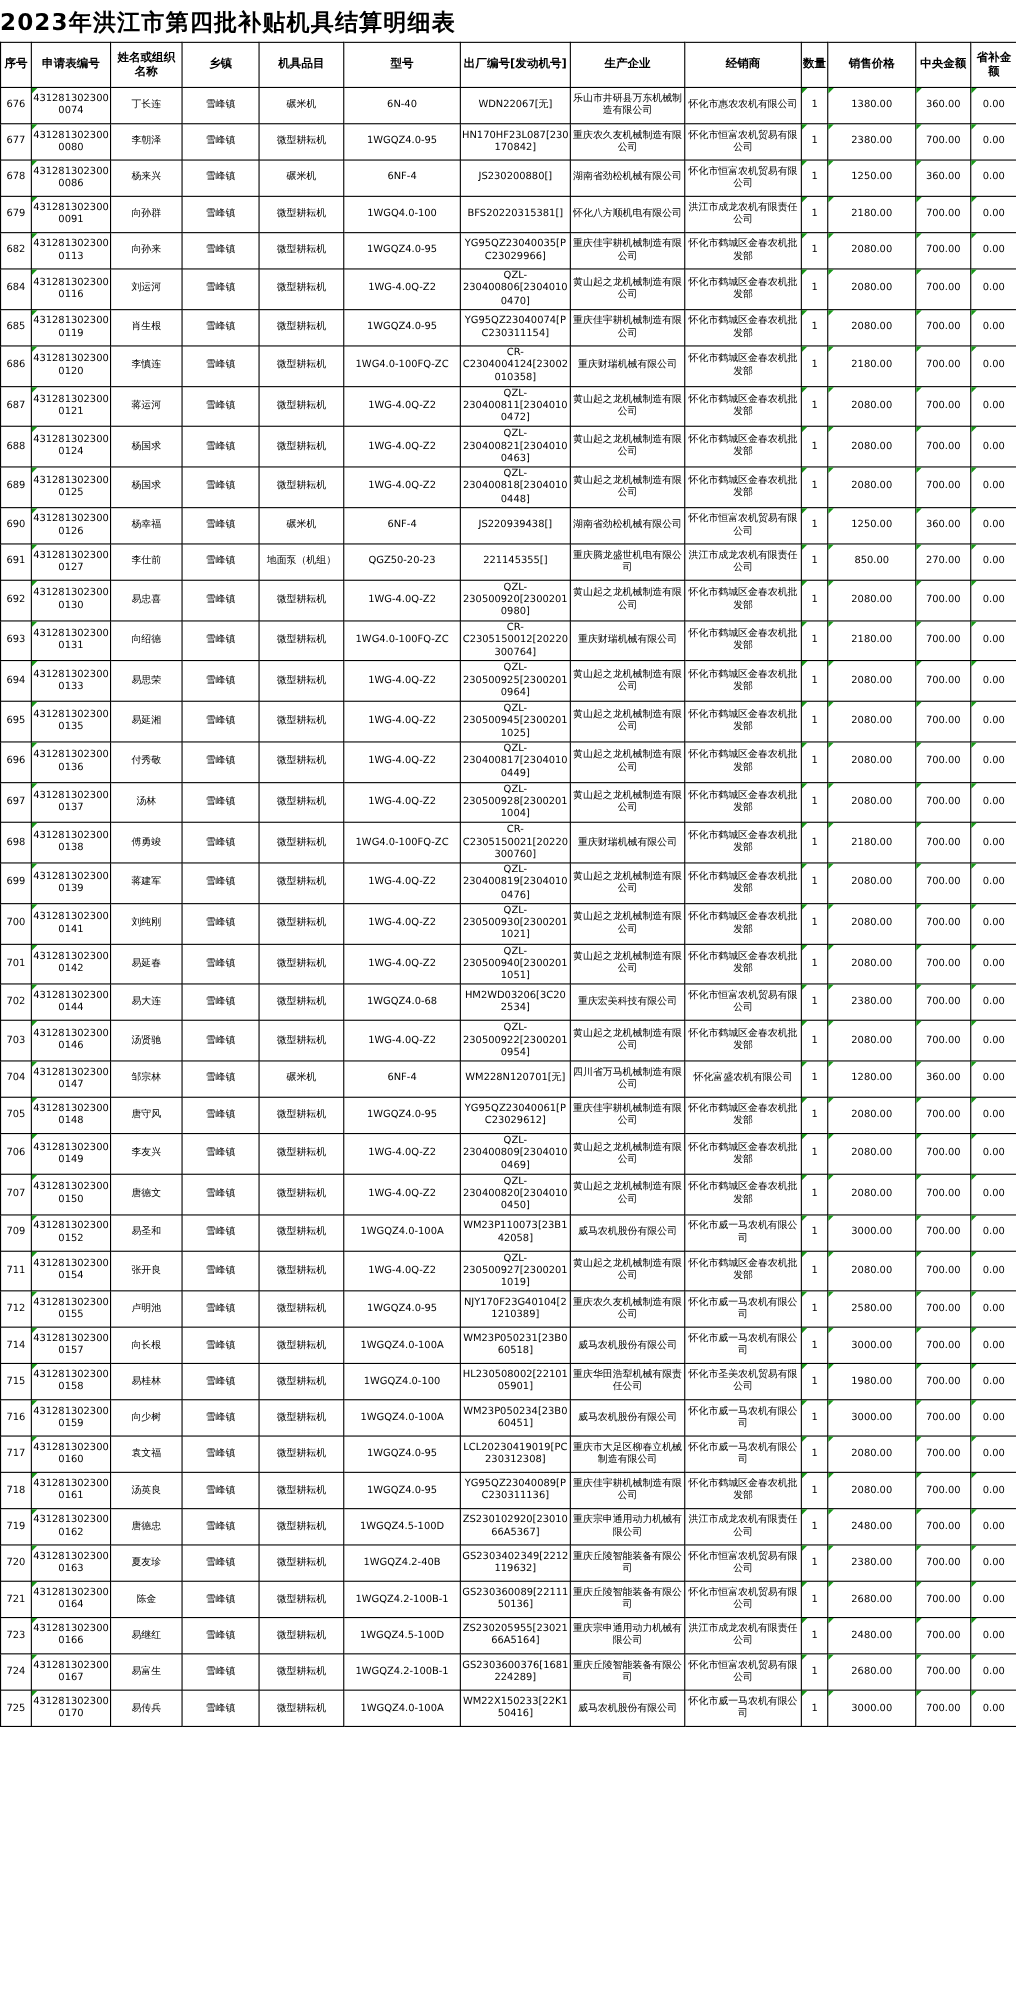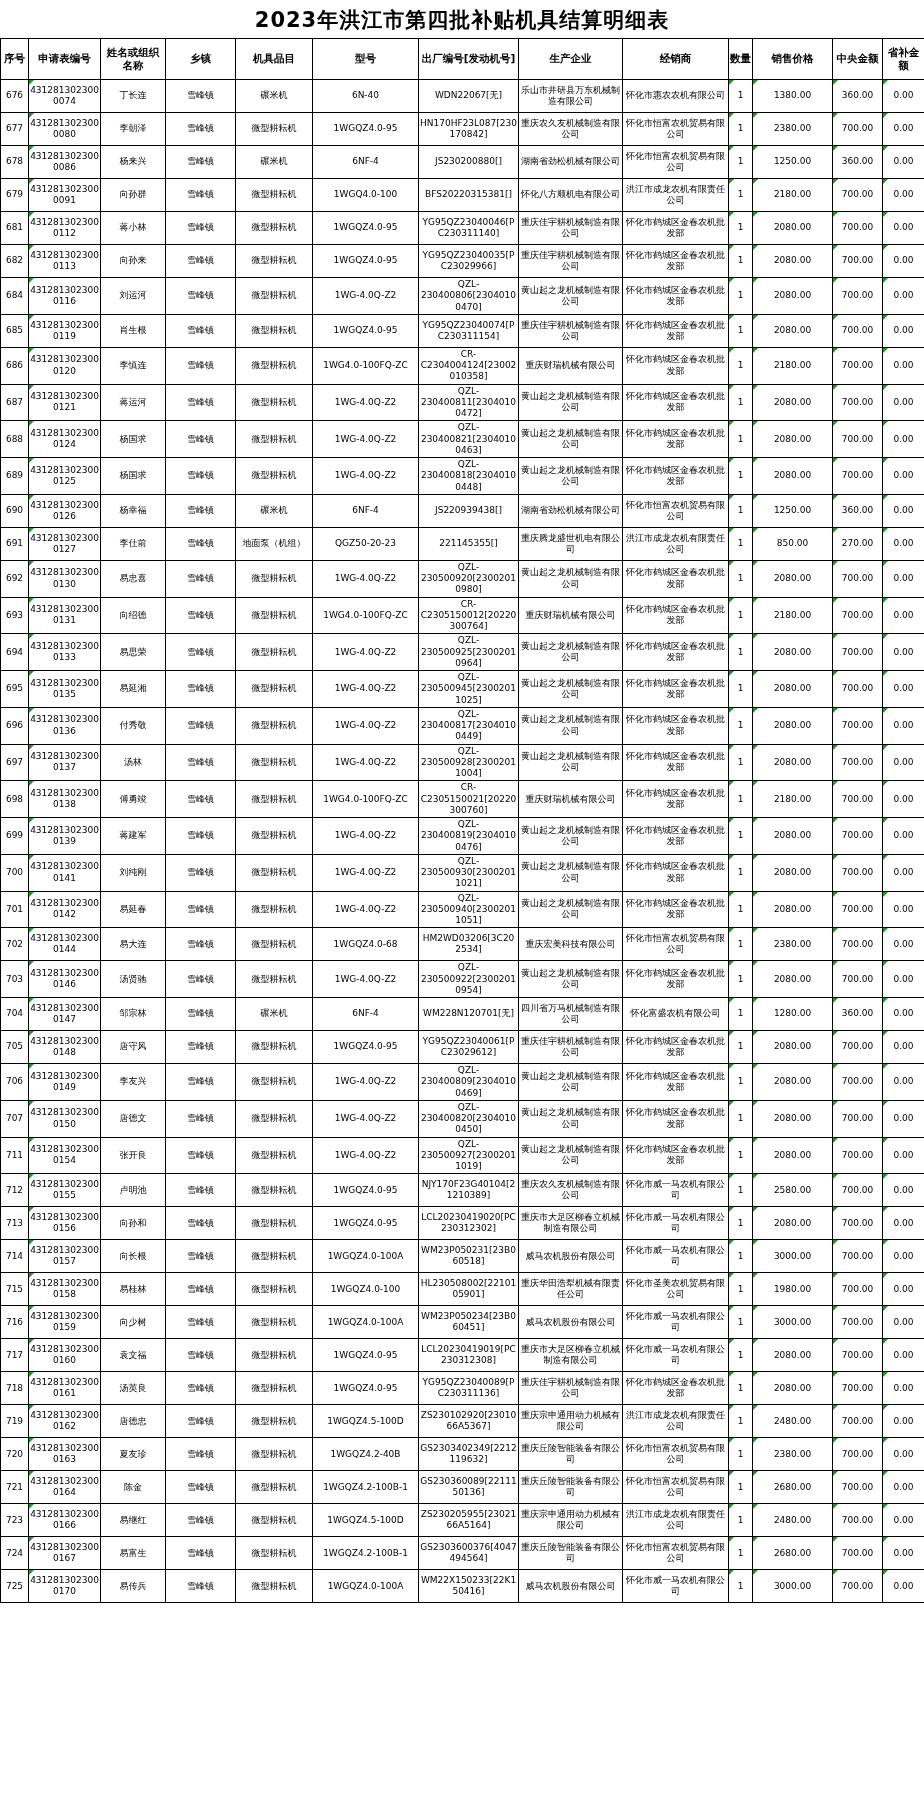--- a/index.html
+++ b/index.html
@@ -1,18 +1,18 @@
 <!DOCTYPE html>
 <html style="--tri-color: #1a9a1a;"><head>
 <meta charset="utf-8">
 <style>
   html,body{margin:0;padding:0;background:#ffffff;}
   body{font-family:"DejaVu Sans","Liberation Sans",sans-serif;color:#000;}
   .sheet{width:924px;background:#fff;}
-  .title{font-size:21px;font-weight:bold;text-align:center;padding:6px 0 4px 0;letter-spacing:1px;}
+  .title{font-size:21px;font-weight:bold;padding:6px 0 4px 0;letter-spacing:1px;}
   table.grid{width:924px;border-collapse:collapse;table-layout:fixed;font-size:9px;line-height:1.25;}
   table.grid td,table.grid th{border:1px solid #000;padding:1px;text-align:center;vertical-align:middle;
     overflow-wrap:break-word;word-wrap:break-word;word-break:break-word;}
   tr.meta-row td{border:1px solid #000;font-weight:bold;font-size:10px;text-align:left;padding:2px 3px;height:34px;}
   tr.head-row th{font-weight:bold;font-size:10.5px;height:38px;background:#fff;}
   tbody.rows td{height:30px;}
   .tri{position:relative;}
   .tri::before{content:"";position:absolute;top:0;left:0;width:0;height:0;
     border-top:5px solid var(--tri-color,#1a9a1a);border-right:5px solid transparent;}
 </style>
@@ -113,35 +113,20 @@
           <td>1WGQ4.0-100</td>
           <td>BFS20220315381[]</td>
           <td>怀化八方顺机电有限公司</td>
           <td>洪江市成龙农机有限责任公司</td>
           <td class="tri">1</td>
           <td class="tri">2180.00</td>
           <td class="tri">700.00</td>
           <td class="tri">0.00</td>
         </tr>
         <tr>
-          <td>681</td>
-          <td class="tri">4312813023000112</td>
-          <td>蒋小林</td>
-          <td>雪峰镇</td>
-          <td>微型耕耘机</td>
-          <td>1WGQZ4.0-95</td>
-          <td>YG95QZ23040046[PC230311140]</td>
-          <td>重庆佳宇耕机械制造有限公司</td>
-          <td>怀化市鹤城区金春农机批发部</td>
-          <td class="tri">1</td>
-          <td class="tri">2080.00</td>
-          <td class="tri">700.00</td>
-          <td class="tri">0.00</td>
-        </tr>
-        <tr>
           <td>682</td>
           <td class="tri">4312813023000113</td>
           <td>向孙来</td>
           <td>雪峰镇</td>
           <td>微型耕耘机</td>
           <td>1WGQZ4.0-95</td>
           <td>YG95QZ23040035[PC23029966]</td>
           <td>重庆佳宇耕机械制造有限公司</td>
           <td>怀化市鹤城区金春农机批发部</td>
           <td class="tri">1</td>
@@ -503,20 +488,35 @@
           <td>1WG-4.0Q-Z2</td>
           <td>QZL-230400820[23040100450]</td>
           <td>黄山起之龙机械制造有限公司</td>
           <td>怀化市鹤城区金春农机批发部</td>
           <td class="tri">1</td>
           <td class="tri">2080.00</td>
           <td class="tri">700.00</td>
           <td class="tri">0.00</td>
         </tr>
         <tr>
+          <td>709</td>
+          <td class="tri">4312813023000152</td>
+          <td>易圣和</td>
+          <td>雪峰镇</td>
+          <td>微型耕耘机</td>
+          <td>1WGQZ4.0-100A</td>
+          <td>WM23P110073[23B142058]</td>
+          <td>威马农机股份有限公司</td>
+          <td>怀化市威一马农机有限公司</td>
+          <td class="tri">1</td>
+          <td class="tri">3000.00</td>
+          <td class="tri">700.00</td>
+          <td class="tri">0.00</td>
+        </tr>
+        <tr>
           <td>711</td>
           <td class="tri">4312813023000154</td>
           <td>张开良</td>
           <td>雪峰镇</td>
           <td>微型耕耘机</td>
           <td>1WG-4.0Q-Z2</td>
           <td>QZL-230500927[23002011019]</td>
           <td>黄山起之龙机械制造有限公司</td>
           <td>怀化市鹤城区金春农机批发部</td>
           <td class="tri">1</td>
@@ -533,35 +533,20 @@
           <td>1WGQZ4.0-95</td>
           <td>NJY170F23G40104[21210389]</td>
           <td>重庆农久友机械制造有限公司</td>
           <td>怀化市威一马农机有限公司</td>
           <td class="tri">1</td>
           <td class="tri">2580.00</td>
           <td class="tri">700.00</td>
           <td class="tri">0.00</td>
         </tr>
         <tr>
-          <td>713</td>
-          <td class="tri">4312813023000156</td>
-          <td>向孙和</td>
-          <td>雪峰镇</td>
-          <td>微型耕耘机</td>
-          <td>1WGQZ4.0-95</td>
-          <td>LCL20230419020[PC230312302]</td>
-          <td>重庆市大足区柳春立机械制造有限公司</td>
-          <td>怀化市威一马农机有限公司</td>
-          <td class="tri">1</td>
-          <td class="tri">2080.00</td>
-          <td class="tri">700.00</td>
-          <td class="tri">0.00</td>
-        </tr>
-        <tr>
           <td>714</td>
           <td class="tri">4312813023000157</td>
           <td>向长根</td>
           <td>雪峰镇</td>
           <td>微型耕耘机</td>
           <td>1WGQZ4.0-100A</td>
           <td>WM23P050231[23B060518]</td>
           <td>威马农机股份有限公司</td>
           <td>怀化市威一马农机有限公司</td>
           <td class="tri">1</td>
@@ -689,21 +674,21 @@
           <td class="tri">700.00</td>
           <td class="tri">0.00</td>
         </tr>
         <tr>
           <td>724</td>
           <td class="tri">4312813023000167</td>
           <td>易富生</td>
           <td>雪峰镇</td>
           <td>微型耕耘机</td>
           <td>1WGQZ4.2-100B-1</td>
-          <td>GS2303600376[4047494564]</td>
+          <td>GS2303600376[1681224289]</td>
           <td>重庆丘陵智能装备有限公司</td>
           <td>怀化市恒富农机贸易有限公司</td>
           <td class="tri">1</td>
           <td class="tri">2680.00</td>
           <td class="tri">700.00</td>
           <td class="tri">0.00</td>
         </tr>
         <tr>
           <td>725</td>
           <td class="tri">4312813023000170</td>

